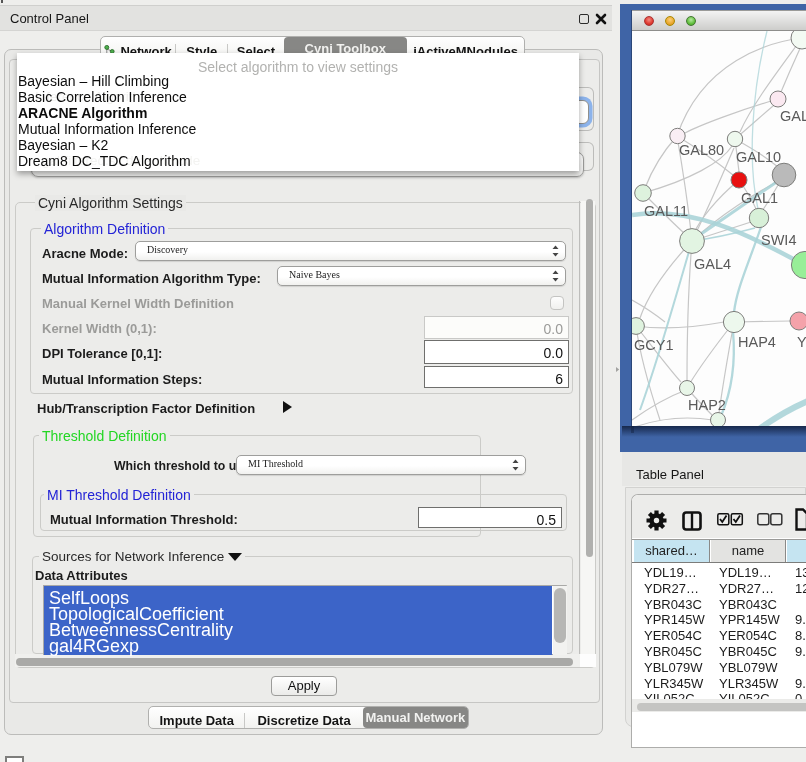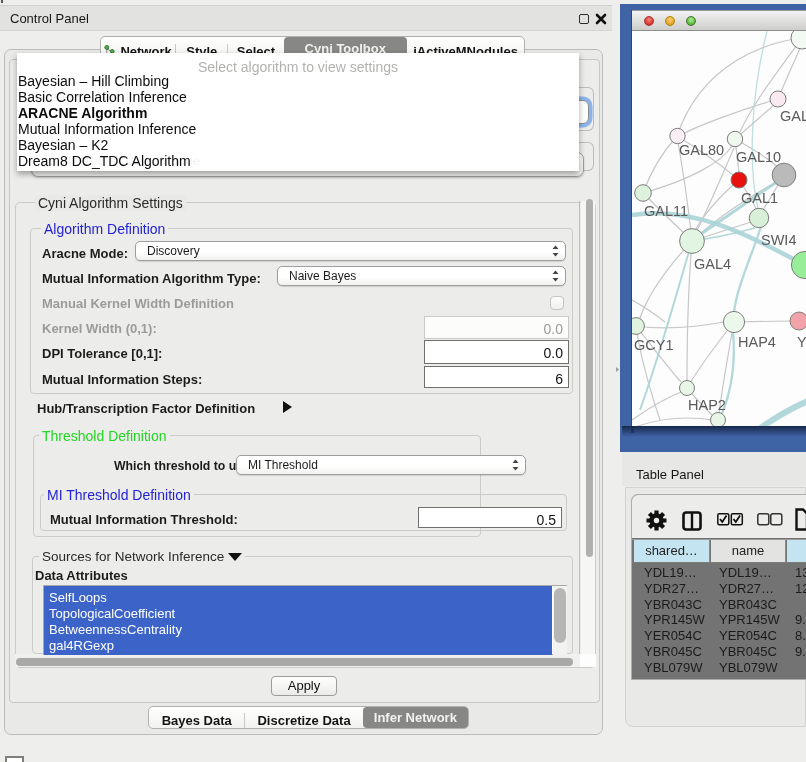--- a/index.html
+++ b/index.html
@@ -1,21 +1,21 @@
 <!DOCTYPE html>
 <html><head><meta charset="utf-8"><style>
 *{margin:0;padding:0;box-sizing:border-box;}
 html,body{width:806px;height:762px;overflow:hidden;}
 body{position:relative;background:#eeeeec;font-family:"Liberation Sans",sans-serif;-webkit-font-smoothing:antialiased;}
 .a{position:absolute;}
 .b{font-weight:bold;}
 .lbl{position:absolute;font-size:13px;font-weight:bold;color:#1c1c1c;white-space:nowrap;}
 .dis{color:#9b9b99;}
 .combo{position:absolute;border:1px solid #9e9e9c;border-radius:5px;background:linear-gradient(#ffffff,#ffffff 55%,#f1f1ef);box-shadow:0 1px 1px rgba(0,0,0,0.12);}
-.combo .tx{position:absolute;left:11px;top:2px;font-size:12px;color:#1b1b1b;white-space:nowrap;}
+.combo .tx{position:absolute;left:11px;top:2px;font-size:10px;color:#1b1b1b;white-space:nowrap;font-family:Liberation Serif, serif;}
 .caret{position:absolute;right:6px;top:50%;width:7px;height:12px;margin-top:-6px;}
 .field{position:absolute;background:#fff;border:1px solid #6f6f6d;font-size:14px;color:#111;text-align:right;}
 .field span{position:absolute;right:5px;top:4px;}
 .frame{position:absolute;border:1px solid #cbcbc8;border-radius:2px;}
 .ftitle{position:absolute;top:-8px;font-size:13px;background:#ececea;padding:0 3px;white-space:nowrap;}
 .seg{position:absolute;background:linear-gradient(#ffffff,#f2f2f0);border:1px solid #b0b0ae;border-radius:5px;display:flex;align-items:flex-end;}
 .seg .it{font-size:13px;font-weight:bold;color:#141414;text-align:center;}
 .seg .sel{background:#878785;color:#f2f2f0;border-radius:4px;height:100%;display:flex;align-items:center;justify-content:center;}
 .sepv{width:1px;background:#c8c8c6;height:70%;}
 </style></head><body>
@@ -129,34 +129,34 @@
 
 <div class="frame" style="left:32px;top:556px;width:541px;height:98px;border-radius:4px;">
   <span class="ftitle" style="left:6px;color:#2a2a2a;font-size:13.5px;">Sources for Network Inference <svg width="14" height="8" viewBox="0 0 14 8" style="display:inline-block;">
         <path d="M0 0 L14 0 L7 8 Z" fill="#111"></path>
       </svg></span>
 </div>
 <div class="lbl" style="left:35px;top:568px;">Data Attributes</div>
 
 <div class="a" style="left:43px;top:585px;width:524px;height:70px;background:#fff;border:1px solid #a9a9a7;border-right-color:#c6c6c4;">
   <div class="a" style="left:0;top:0;width:508px;height:69px;background:#3c64c8;"></div>
-  <div class="a" style="left:5px;top:3.5px;font-size:13px;color:#fff;line-height:16.2px;">SelfLoops<br>TopologicalCoefficient<br>BetweennessCentrality<br>gal4RGexp</div>
+  <div class="a" style="left:5px;top:3.5px;font-size:18px;color:#fff;line-height:16.2px;">SelfLoops<br>TopologicalCoefficient<br>BetweennessCentrality<br>gal4RGexp</div>
   <div class="a" style="left:509px;top:0;width:14px;height:69px;background:#f2f2f0;"></div>
   <div class="a" style="left:510px;top:2px;width:12px;height:55px;background:#b6b6b4;border-radius:6px;"></div>
 </div>
 
 <div class="a" style="left:580px;top:654px;width:16px;height:13px;background:#fdfdfd;"></div>
 
 <div class="a" style="left:271px;top:676px;width:66px;height:20px;background:linear-gradient(#ffffff,#ebebe9);border:1px solid #9c9c9a;border-radius:4px;text-align:center;font-size:13px;color:#111;line-height:18px;">Apply</div>
 
 <div class="seg" style="left:148px;top:706px;width:321px;height:23px;">
-  <div class="it" style="width:96px;">Bayes Data</div>
+  <div class="it" style="width:96px;">Impute Data</div>
   <div class="sepv"></div>
   <div class="it" style="width:118px;">Discretize Data</div>
-  <div class="sel" style="width:106px;font-size:13px;font-weight:bold;">Infer Network</div>
+  <div class="sel" style="width:106px;font-size:13px;font-weight:bold;">Manual Network</div>
 </div>
 
 <div class="a" style="left:5px;top:756px;width:19px;height:12px;border:2px solid #7e7e7c;background:#fff;"></div>
 
 <div class="a" style="left:17px;top:53px;width:562px;height:118px;background:#fff;box-shadow:0 3px 6px rgba(0,0,0,0.35);">
   <div class="a" style="left:0;top:6px;width:100%;text-align:center;font-size:14px;color:#b2b2b0;">Select algorithm to view settings</div>
   <div class="a" style="left:18px;top:36px;font-size:13.5px;color:#f0f0ee;">Inference Algorithm</div>
   <div class="a" style="left:25px;top:100px;font-size:13.5px;color:#f3f3f1;">gal-filtered.sif default node</div>
   <div class="a" style="left:1px;top:19.5px;width:560px;font-size:14px;color:#0c0c0c;line-height:16px;">Bayesian – Hill Climbing<br>Basic Correlation Inference<br><span class="b">ARACNE Algorithm</span><br>Mutual Information Inference<br>Bayesian – K2<br>Dream8 DC_TDC Algorithm</div>
 </div>
@@ -248,21 +248,21 @@
     <text x="797" y="347">Y</text>
     <text x="688" y="410">HAP2</text>
   </g>
 </svg>
 </div>
 
 <div class="a" style="left:622px;top:452px;width:184px;height:34px;background:#e7e7e5;"></div>
 <div class="a" style="left:636px;top:467px;font-size:13px;color:#161616;">Table Panel</div>
 
 <div class="a" style="left:625px;top:487px;width:181px;height:240px;background:#e9e9e7;border:1px solid #d2d2d0;border-bottom-left-radius:8px;"></div>
-<div class="a" style="left:631px;top:494px;width:175px;height:186px;background:#737373;border:1px solid #adadab;border-top-left-radius:7px;border-right:none;overflow:hidden;">
+<div class="a" style="left:631px;top:494px;width:175px;height:254px;background:#ffffff;border:1px solid #adadab;border-top-left-radius:7px;border-right:none;overflow:hidden;">
 
   <div class="a" style="left:0;top:0;width:175px;height:43px;background:#ececea;">
     <svg class="a" style="left:14px;top:15px;" width="21" height="21" viewBox="0 0 21 21">
       <path fill="#111" d="M20.5,12.6 L20.5,8.4 L15.5,8.4 L15.5,12.6 Z M16.1,19.1 L19.1,16.1 L15.5,12.6 L12.6,15.5 Z M8.4,20.5 L12.6,20.5 L12.6,15.5 L8.4,15.5 Z M1.9,16.1 L4.9,19.1 L8.4,15.5 L5.5,12.6 Z M0.5,8.4 L0.5,12.6 L5.5,12.6 L5.5,8.4 Z M4.9,1.9 L1.9,4.9 L5.5,8.4 L8.4,5.5 Z M12.6,0.5 L8.4,0.5 L8.4,5.5 L12.6,5.5 Z M19.1,4.9 L16.1,1.9 L12.6,5.5 L15.5,8.4 Z"></path>
       <circle cx="10.5" cy="10.5" r="7.2" fill="#111"></circle>
       <circle cx="10.5" cy="10.5" r="2.7" fill="#ececea"></circle>
     </svg>
     <svg class="a" style="left:50px;top:16px;" width="20" height="20" viewBox="0 0 20 20">
         <rect x="1.5" y="1.5" width="17" height="17" rx="2.5" fill="none" stroke="#111" stroke-width="2.6"></rect>
         <line x1="10" y1="2" x2="10" y2="18" stroke="#111" stroke-width="2.4"></line>

